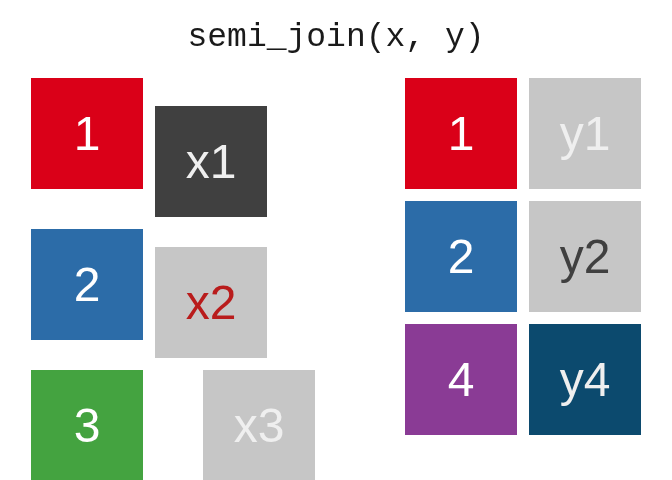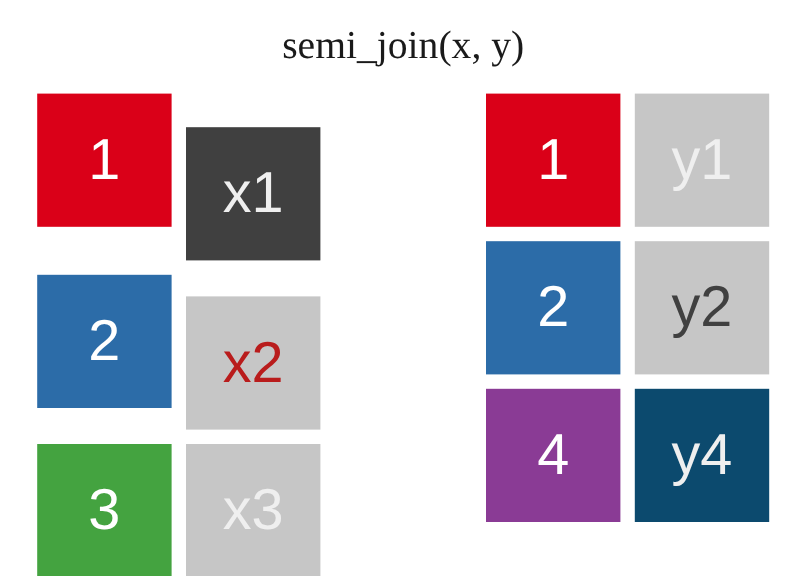--- a/index.html
+++ b/index.html
@@ -14,21 +14,21 @@
     background: #FFFFFF;
     overflow: hidden;
     font-family: "Liberation Sans", sans-serif;
   }
   .title {
     position: absolute;
     top: 20px;
     left: 0;
     right: 0;
     text-align: center;
-    font-family: Liberation Serif, serif;
+    font-family: Liberation Mono, monospace;
     font-size: 33px;
     line-height: 1.1;
     color: #1A1A1A;
     white-space: pre;
   }
   .join-table {
     position: absolute;
     top: 78px;
     display: flex;
     flex-direction: column;
@@ -63,21 +63,21 @@
     <div class="row">
       <div class="cell key" style="background-color: rgb(218, 0, 24); color: rgb(255, 255, 255);">1</div>
       <div class="cell val" style="background-color: #404040; color: rgb(239, 239, 239); margin-top: 28px;">x1</div>
     </div>
     <div class="row">
       <div class="cell key" style="background-color: rgb(44, 108, 168); color: rgb(255, 255, 255);">2</div>
       <div class="cell val" style="background-color: rgb(198, 198, 198); color: #b91c1c; margin-top: 18px;">x2</div>
     </div>
     <div class="row">
       <div class="cell key" style="background-color: rgb(68, 163, 64); color: rgb(255, 255, 255);">3</div>
-      <div class="cell val" style="background-color: rgb(198, 198, 198); color: rgb(239, 239, 239);">x3</div>
+      <div class="cell val" style="background-color: rgb(198, 198, 198); color: rgb(239, 239, 239); margin-left: 48px;">x3</div>
     </div>
   </div>
 
   <div class="join-table table-y">
     <div class="row">
       <div class="cell key" style="background-color: rgb(218, 0, 24); color: rgb(255, 255, 255);">1</div>
       <div class="cell val" style="background-color: rgb(198, 198, 198); color: rgb(239, 239, 239); text-align: right;">y1</div>
     </div>
     <div class="row">
       <div class="cell key" style="background-color: rgb(44, 108, 168); color: rgb(255, 255, 255);">2</div>

